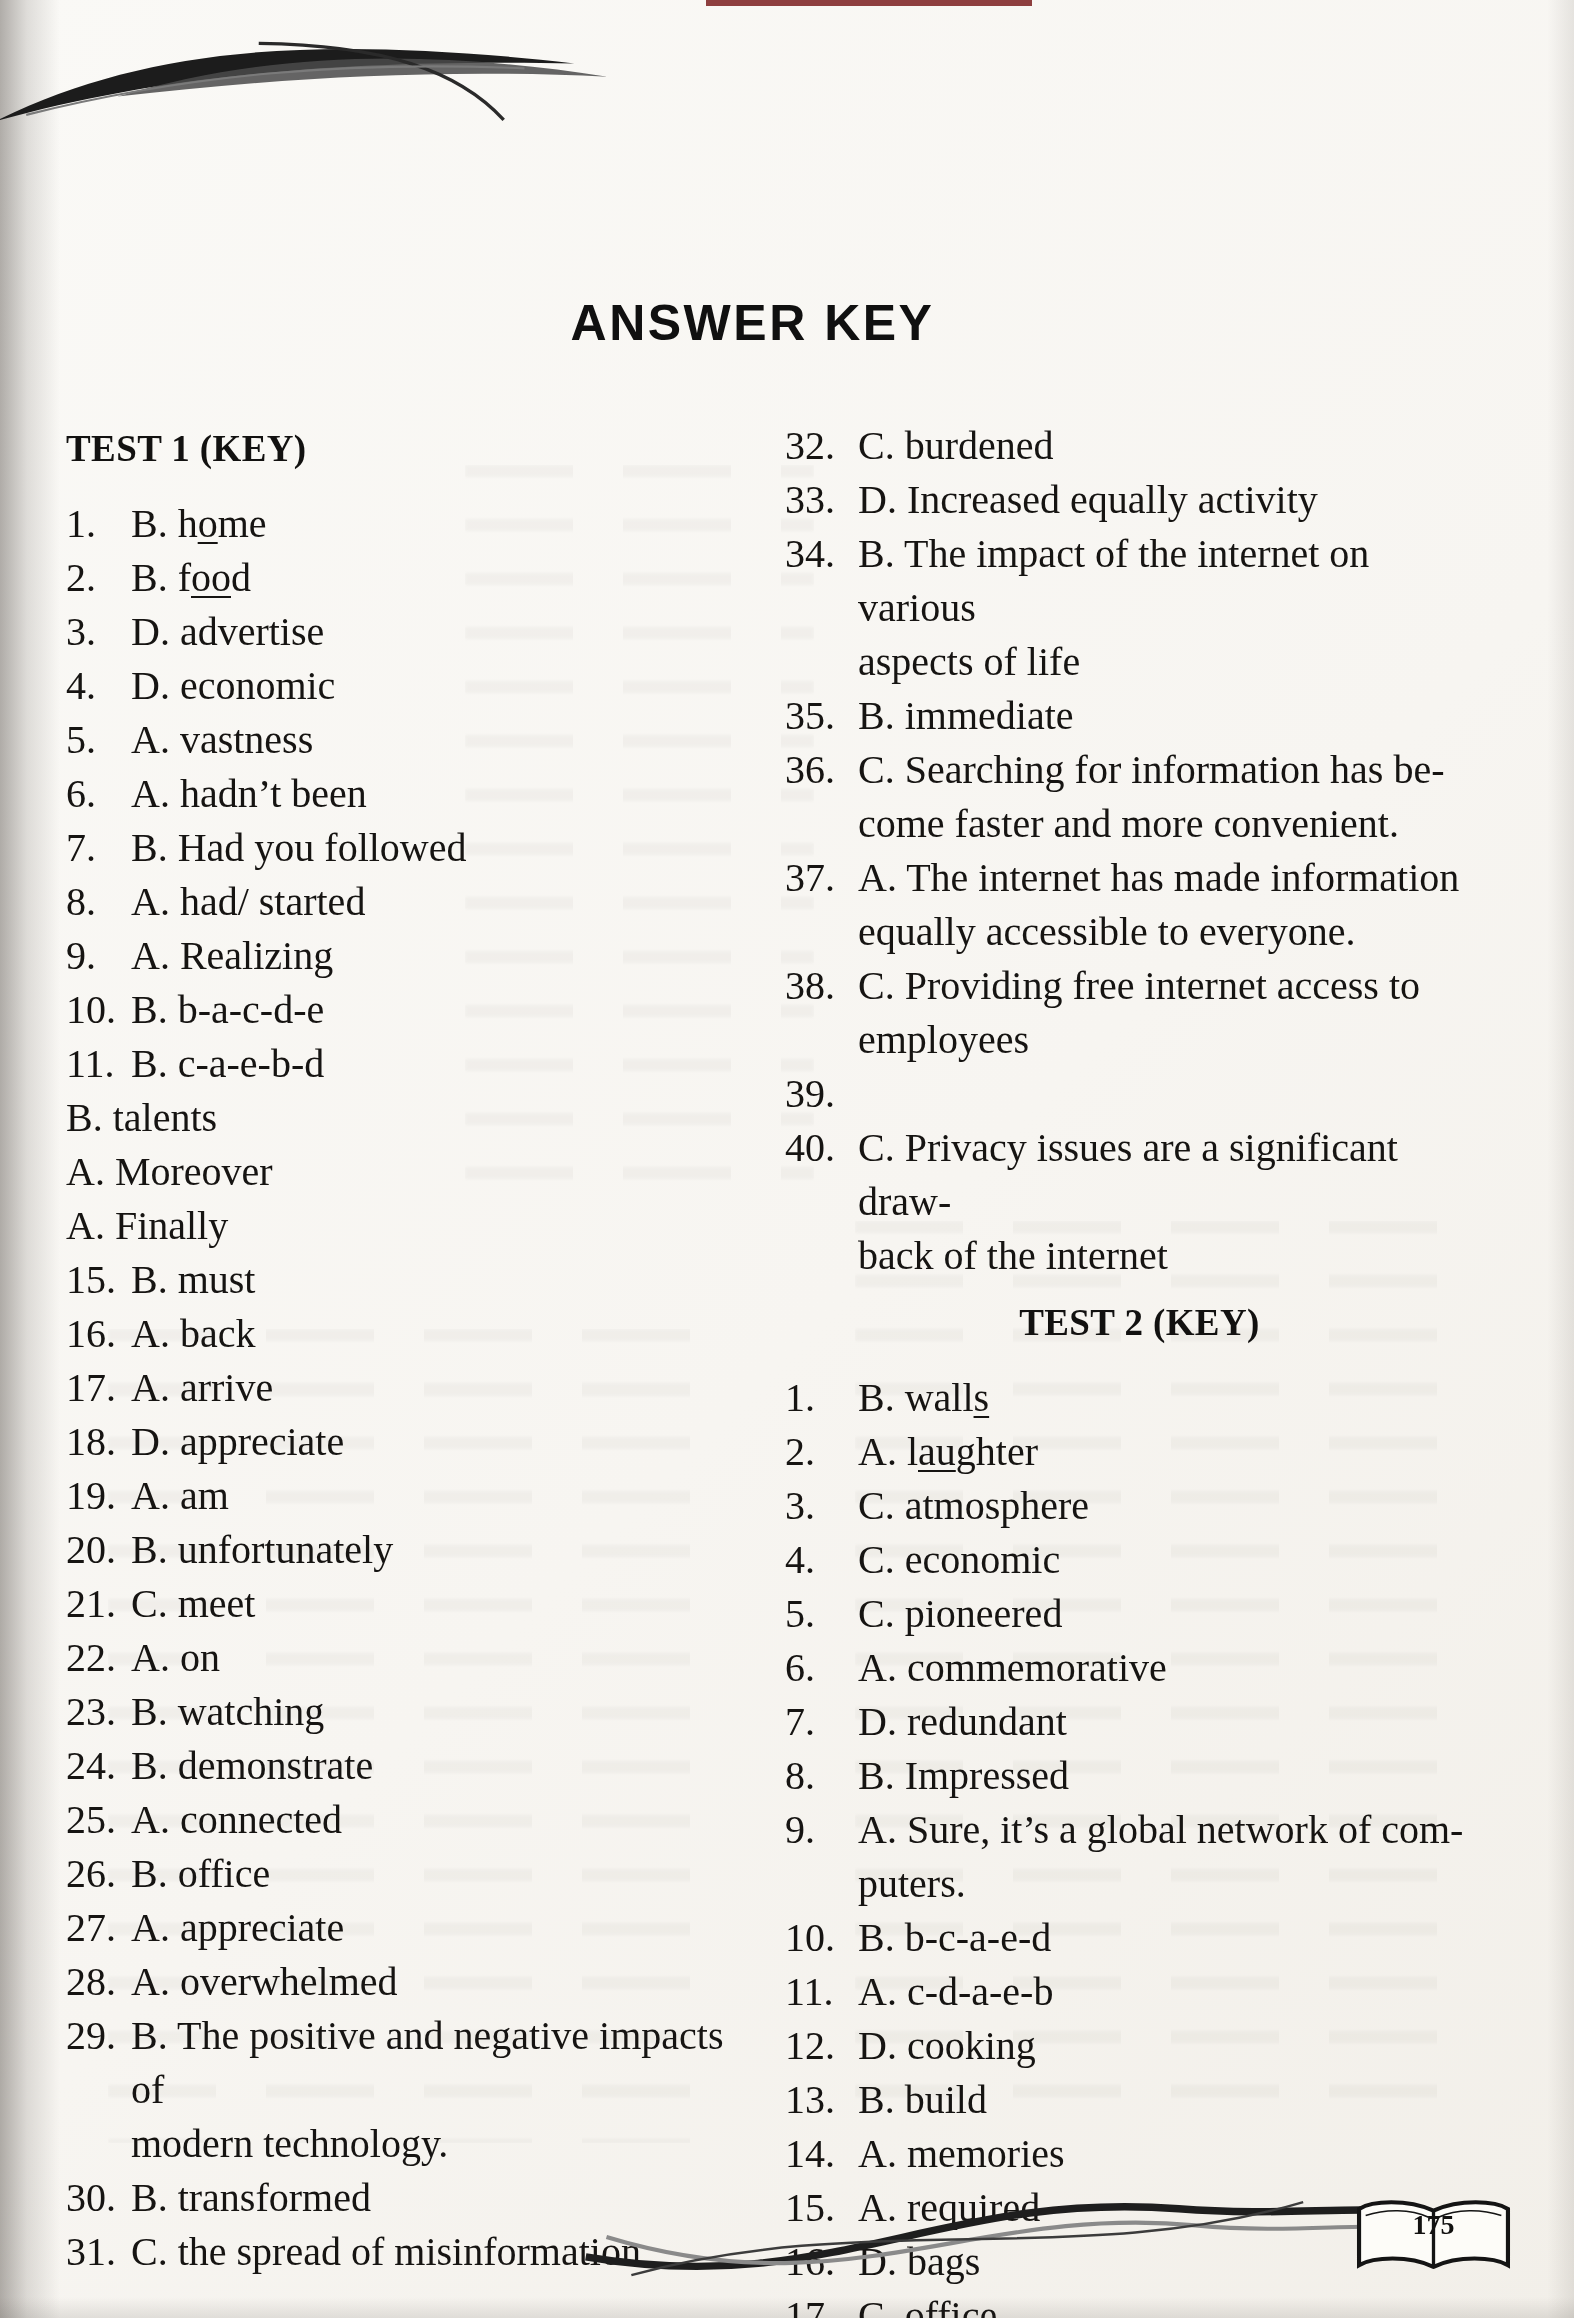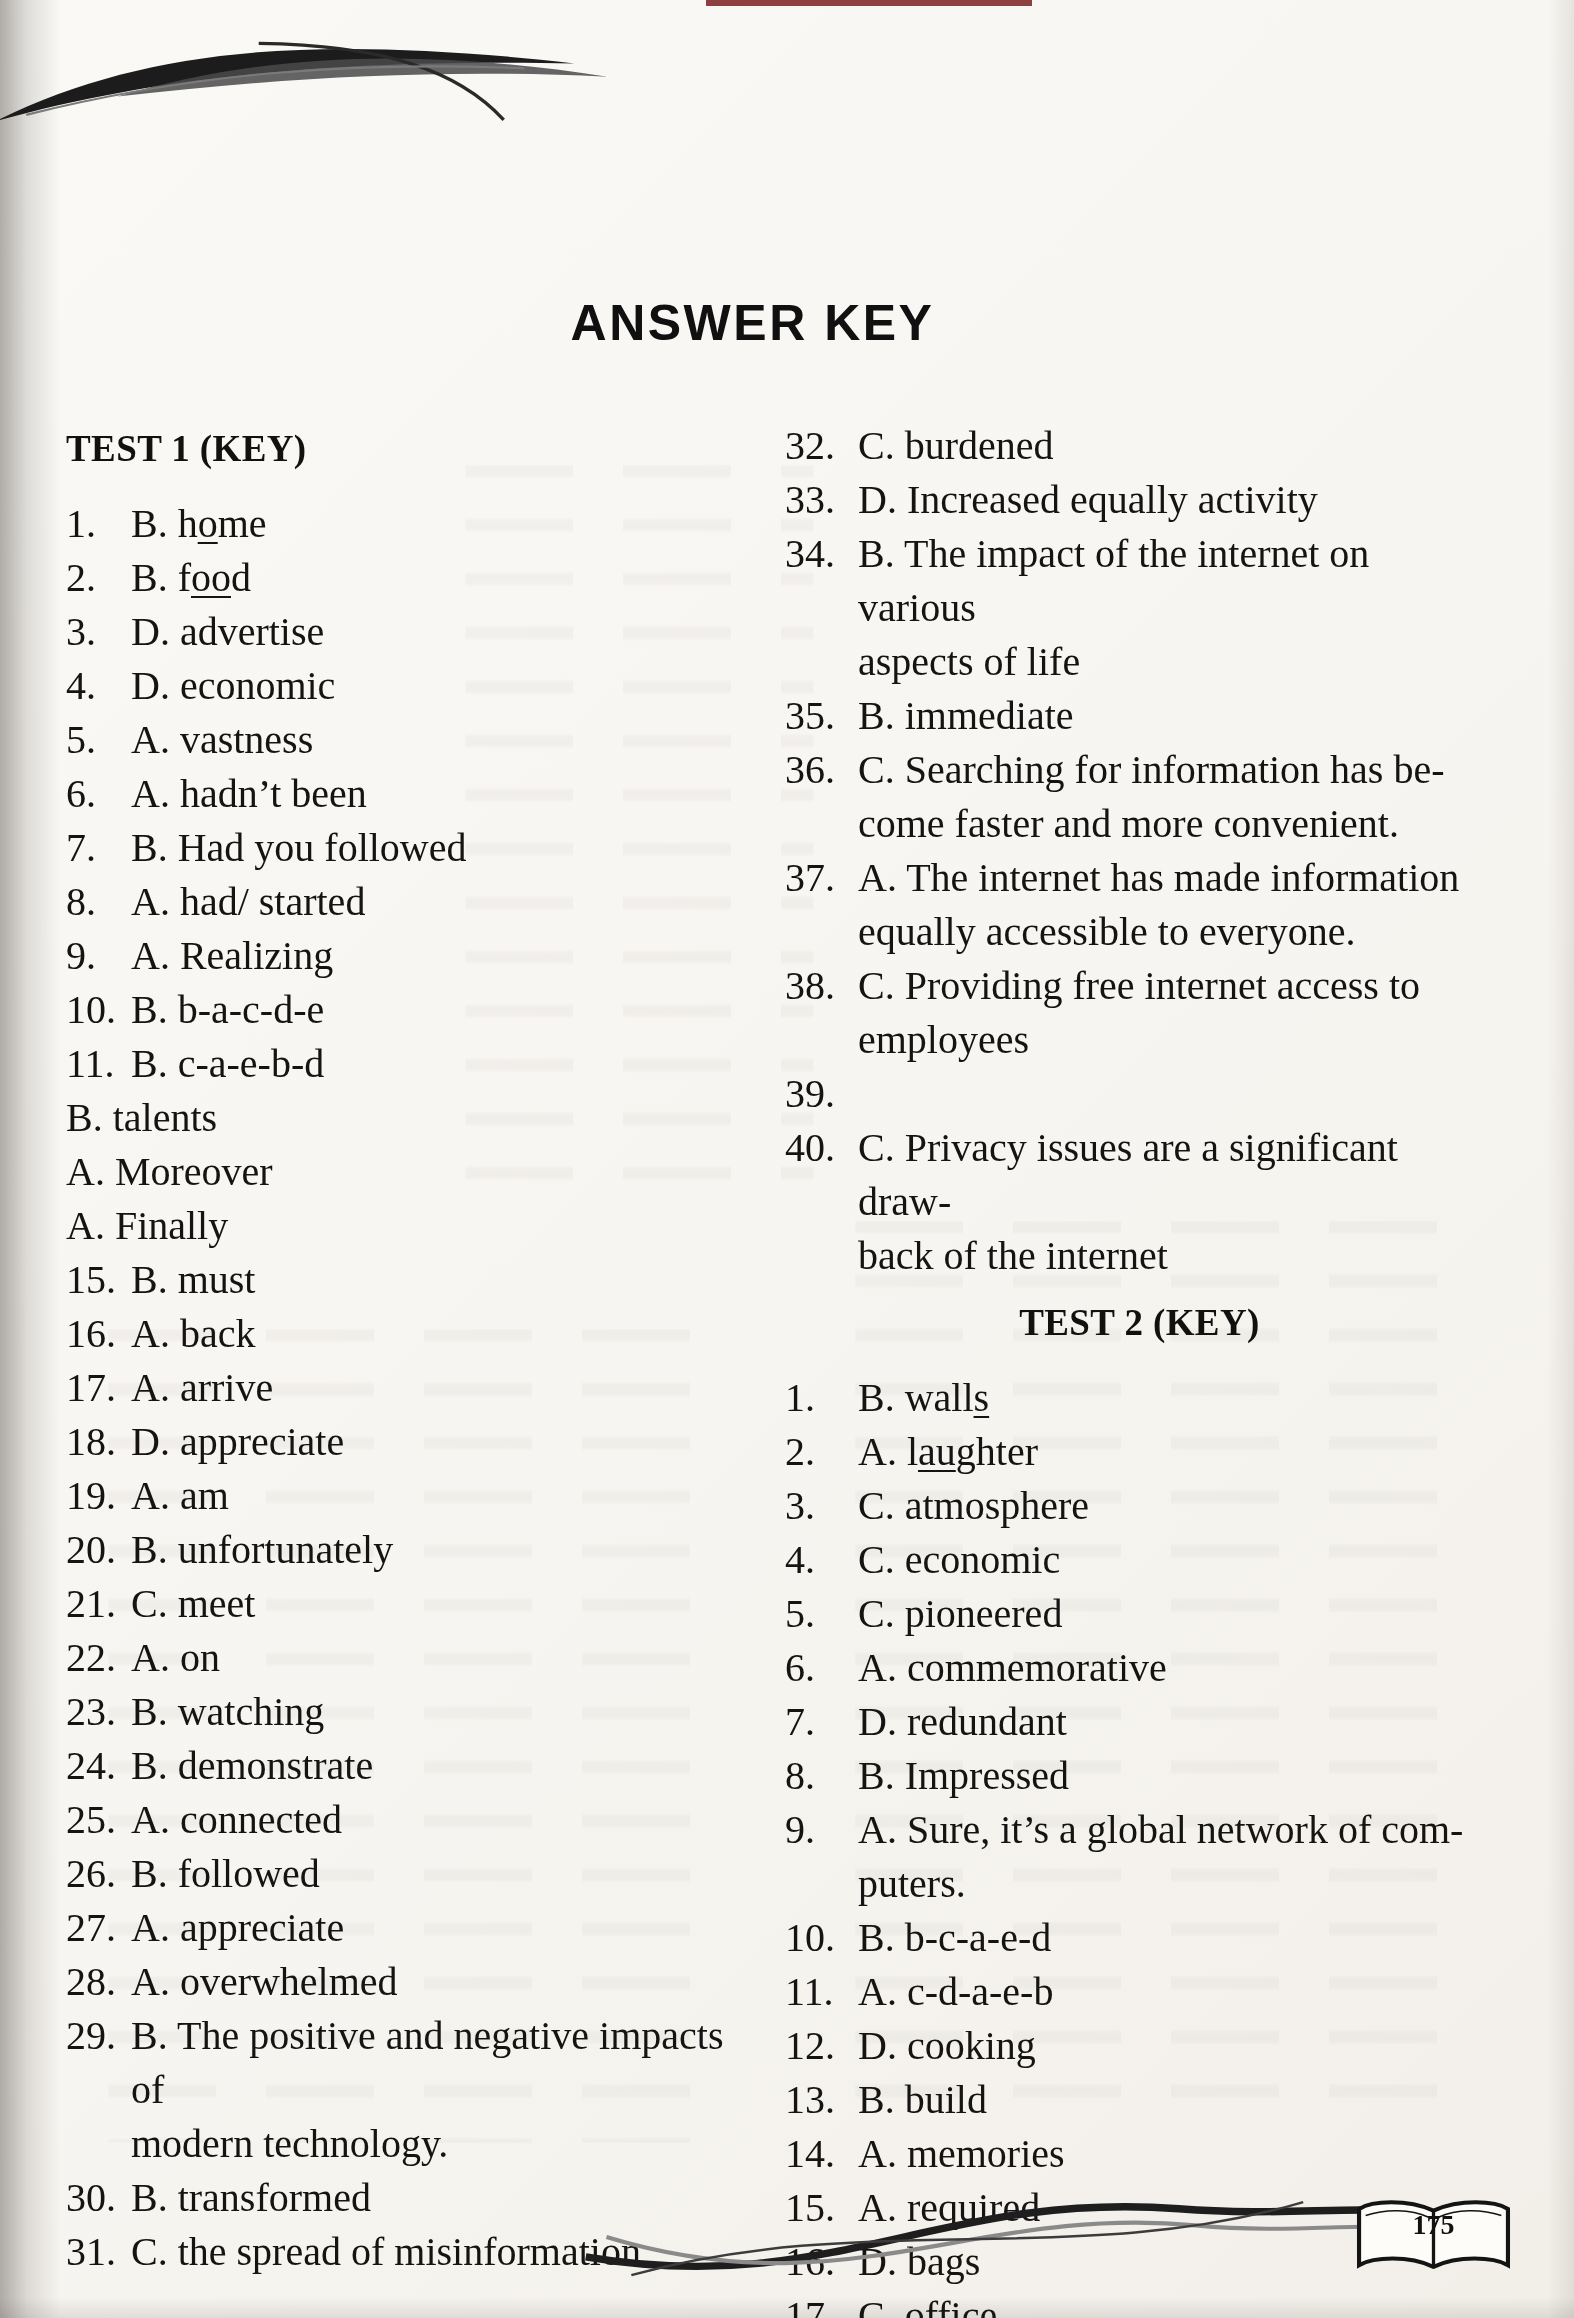--- a/index.html
+++ b/index.html
@@ -179,21 +179,21 @@
         <div class="answer-item">
           <span class="num">24.</span>
           <span class="txt">B. demonstrate</span>
         </div>
         <div class="answer-item">
           <span class="num">25.</span>
           <span class="txt">A. connected</span>
         </div>
         <div class="answer-item">
           <span class="num">26.</span>
-          <span class="txt">B. followed</span>
+          <span class="txt">B. office</span>
         </div>
         <div class="answer-item">
           <span class="num">27.</span>
           <span class="txt">A. appreciate</span>
         </div>
         <div class="answer-item">
           <span class="num">28.</span>
           <span class="txt">A. overwhelmed</span>
         </div>
         <div class="answer-item">

